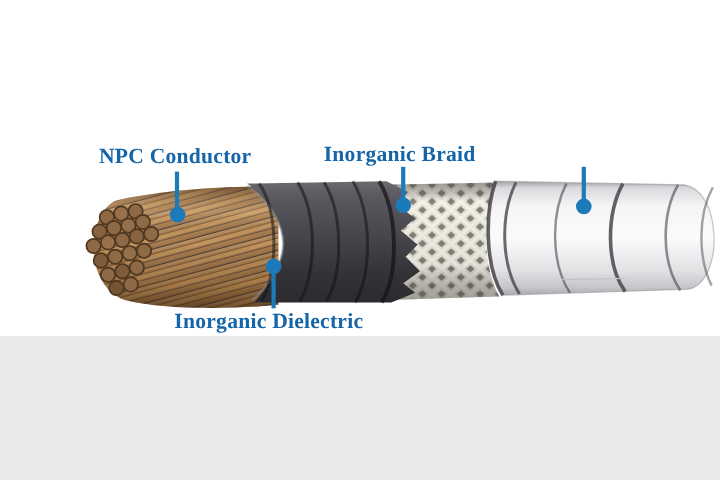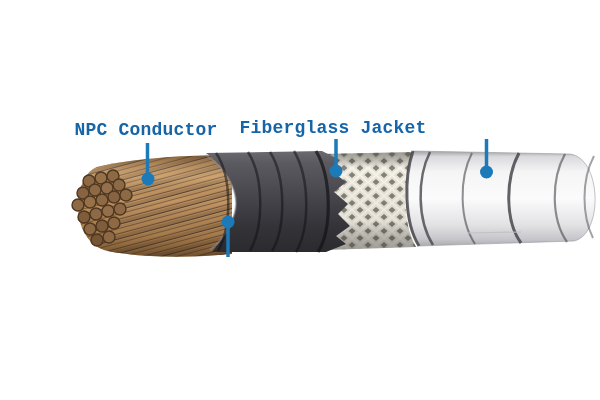--- a/index.html
+++ b/index.html
@@ -3,24 +3,24 @@
 <meta charset="utf-8">
 <style>
   :root{
     --background:#ffffff;
     --label-text:#1565a8;
     --pointer:#1d7ab8;
   }
   html,body{margin:0;padding:0;background:#e9e9e9;}
   .stage{
     position:relative;
-    width:600px;height:400px;
+    width:600px;height:280px;
     background:var(--background);
     overflow:hidden;
-    font-family:Liberation Mono, monospace;
+    font-family:Liberation Serif, serif;
   }
   .cable-svg{position:absolute;left:0;top:0;width:600px;height:400px;}
   .cable-label{
     position:absolute;
     transform:translateX(-50%);
     color:var(--label-text);
     font-size:18px;
     font-weight:bold;
     line-height:1.15;
     white-space:nowrap;
@@ -165,16 +165,19 @@
         <circle class="pointer-dot" cx="228" cy="222" r="6.5"></circle>
         <path class="pointer-line" d="M228,228 L228,257"></path>
       </g>
     </g>
   </svg>
 
   <div class="cable-label label-conductor">
     <span>NPC Conductor</span>
   </div>
   <div class="cable-label label-braid">
-    <span>Fiberglass Jacket</span>
+    <span>Inorganic Braid</span>
+  </div>
+  <div class="cable-label label-dielectric">
+    <span>Inorganic Dielectric</span>
   </div>
 
 </div>
 
 </body></html>

